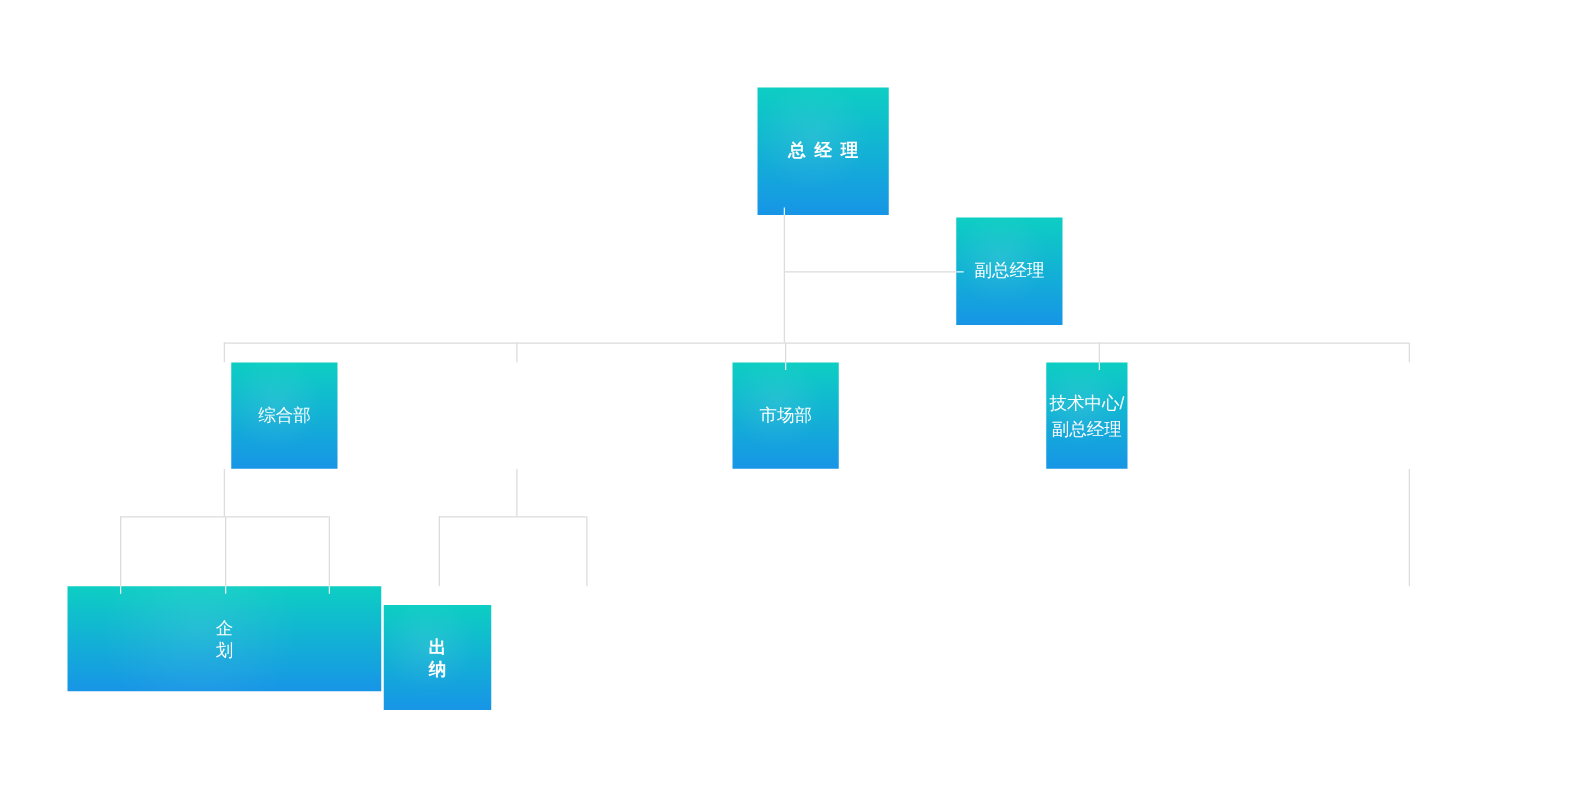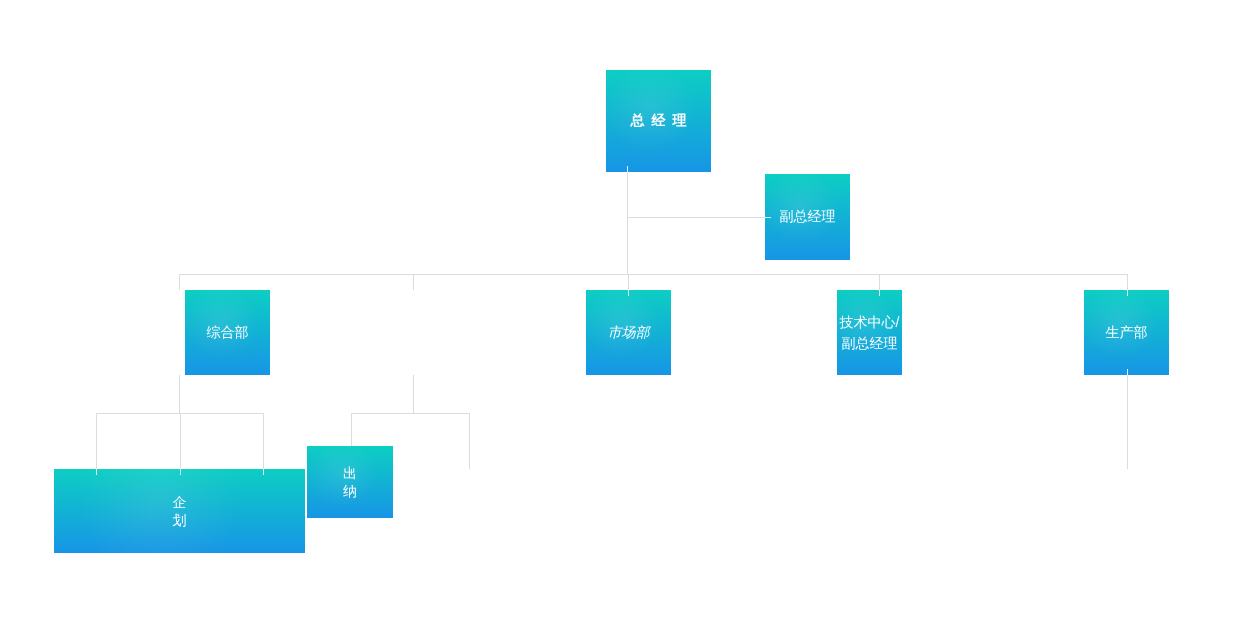--- a/index.html
+++ b/index.html
@@ -88,39 +88,36 @@
     <span>总经理</span>
   </div>
 
   <div class="node" style="left:765px;top:174px;width:85px;height:86px;">
     <span>副总经理</span>
   </div>
 
   <div class="node" style="left:137px;top:290px;width:85px;height:85px;margin-left:48px;">
     <span>综合部</span>
   </div>
-  <div class="node" style="left:586px;top:290px;width:85px;height:85px;font-style:italic;">
+  <div class="node" style="left:586px;top:290px;width:85px;height:85px;">
     <span>市场部</span>
   </div>
   <div class="node" style="left:837px;top:290px;width:65px;height:85px;">
     <span class="two-line">
       <span>技术中心/</span><br>
       <span>副总经理</span>
     </span>
-  </div>
-  <div class="node" style="left:1084px;top:290px;width:85px;height:85px;">
-    <span>生产部</span>
   </div>
 
   <div class="node" style="left:54px;top:469px;width:251px;height:84px;">
     <div class="cells">
       <div class="cell">
         <span class="vtext">企划</span>
       </div>
     </div>
   </div>
 
-  <div class="node" style="left:307px;top:446px;width:86px;height:72px;">
+  <div class="node" style="left:307px;top:484px;width:86px;height:84px;font-weight:bold;">
     <span class="vtext">出纳</span>
   </div>
 
 
 </div>
 
 </body></html>

